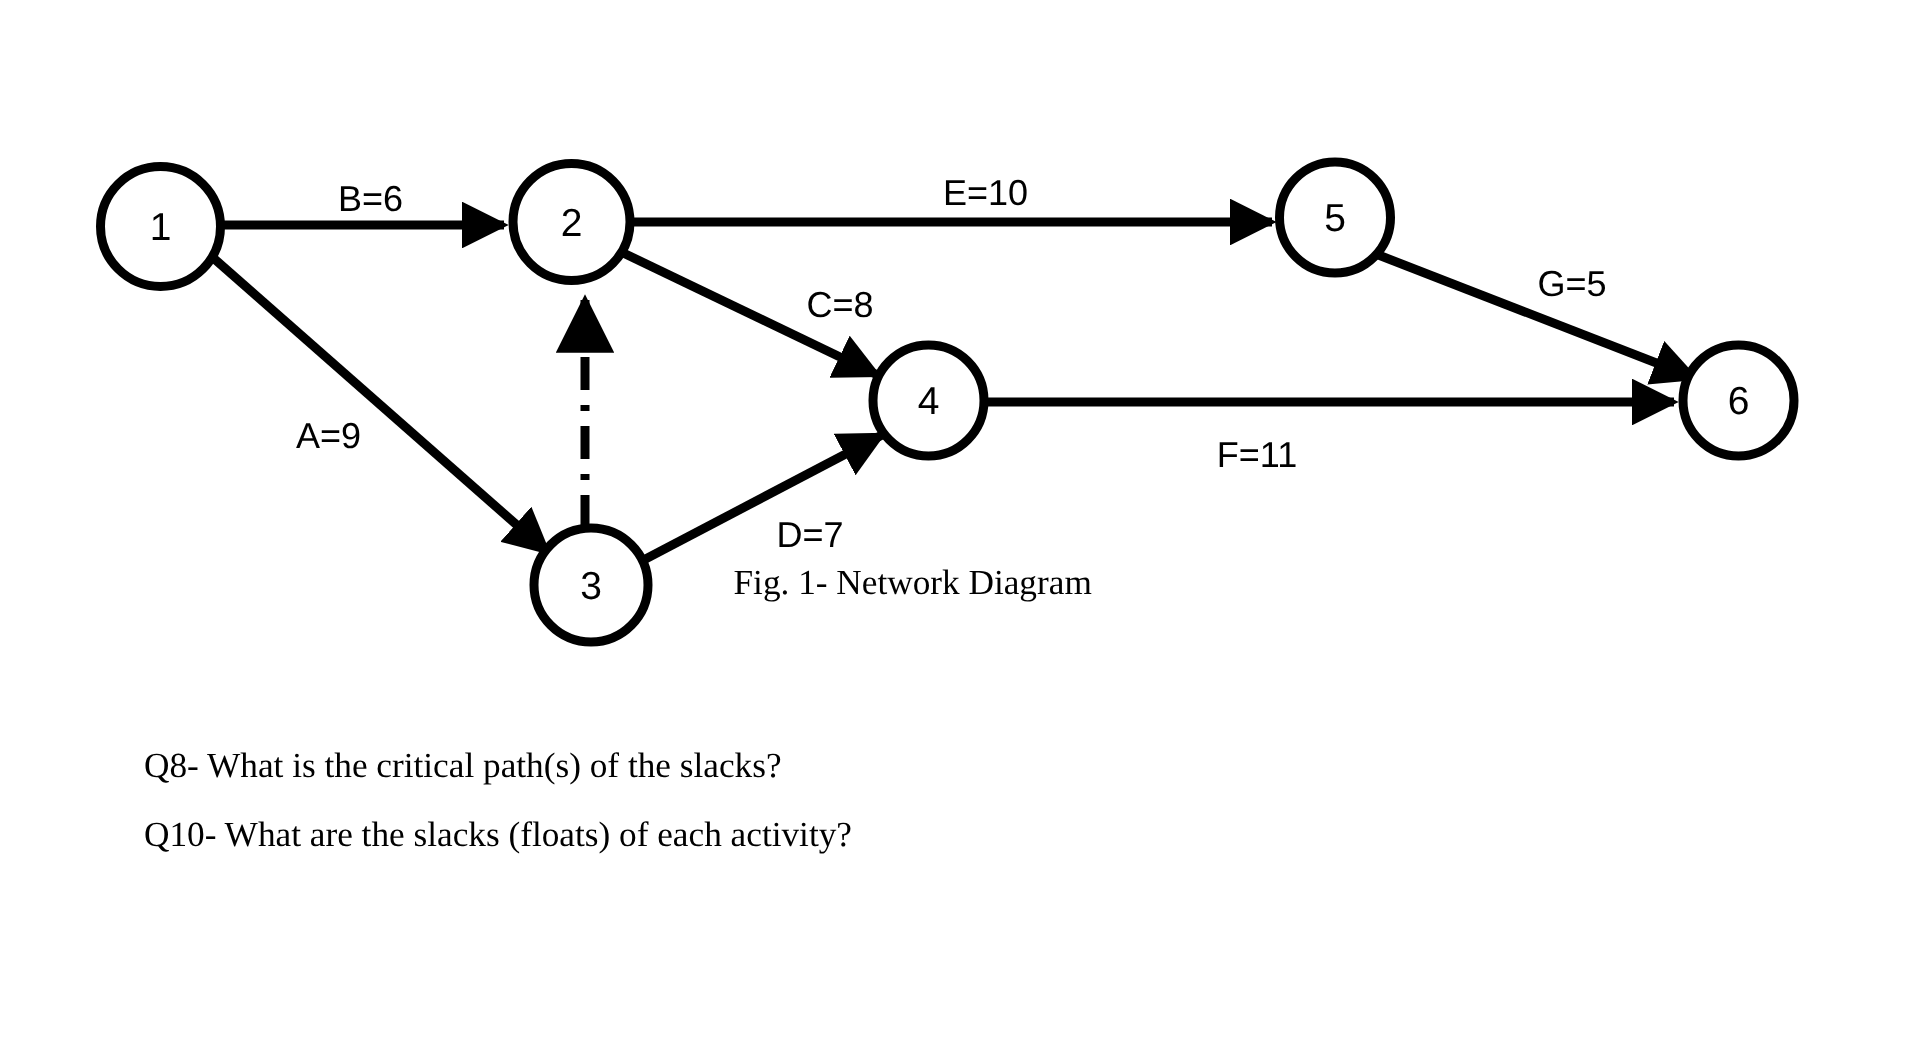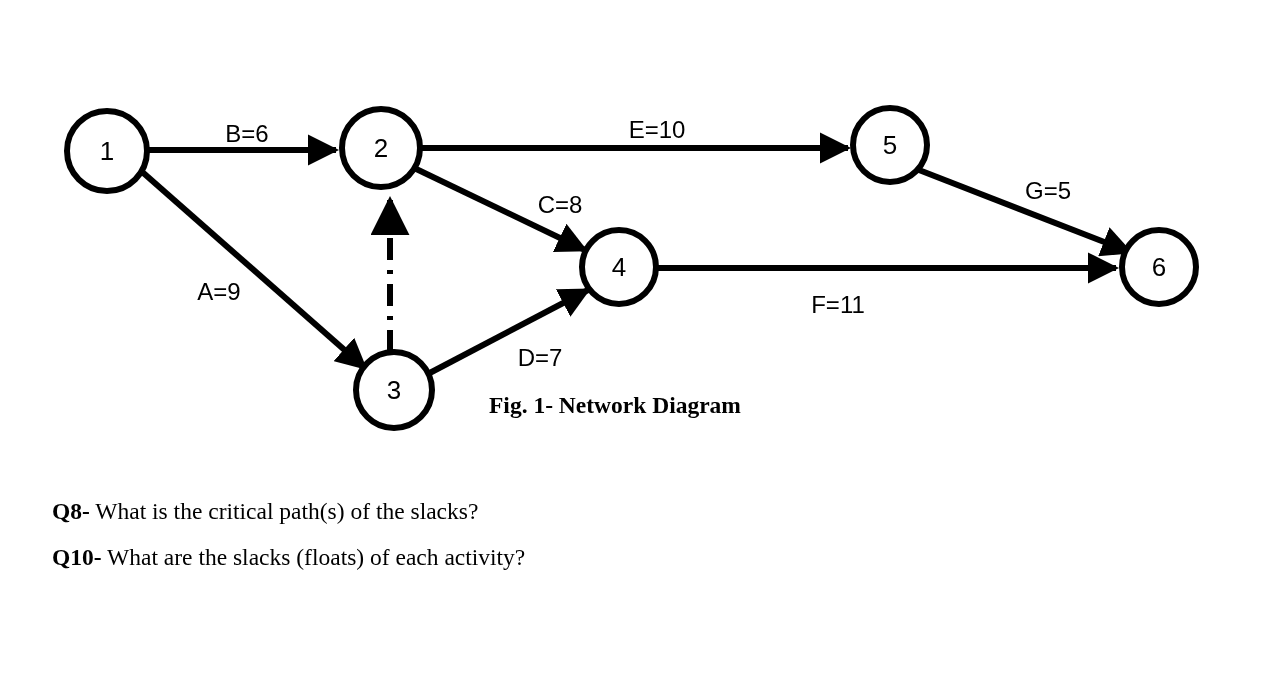--- a/index.html
+++ b/index.html
@@ -37,40 +37,41 @@
     height: 360px;
   }
   .figure-svg {
     position: absolute;
     left: 0;
     top: 0;
   }
   .fig-caption {
     position: absolute;
     left: 489px;
-    top: 312px;
+    top: 296px;
     font-family: "Liberation Serif", serif;
-    font-weight: bold;
+    font-weight: normal;
     font-size: 23.5px;
     white-space: nowrap;
   }
   .questions {
     position: absolute;
     left: 52px;
     top: 488px;
     width: 1100px;
   }
   .question-row {
     font-family: "Liberation Serif", serif;
     font-size: 23.5px;
     line-height: 46px;
     white-space: nowrap;
   }
   .q-tag {
-    font-weight: bold;
+    font-weight: normal;
+    margin-left: 44px;
   }
   .q-text {
     font-weight: normal;
   }
   svg text.node-label {
     font-family: "Liberation Sans", sans-serif;
     font-size: 26px;
     fill: #000000;
   }
   svg text.edge-label {

